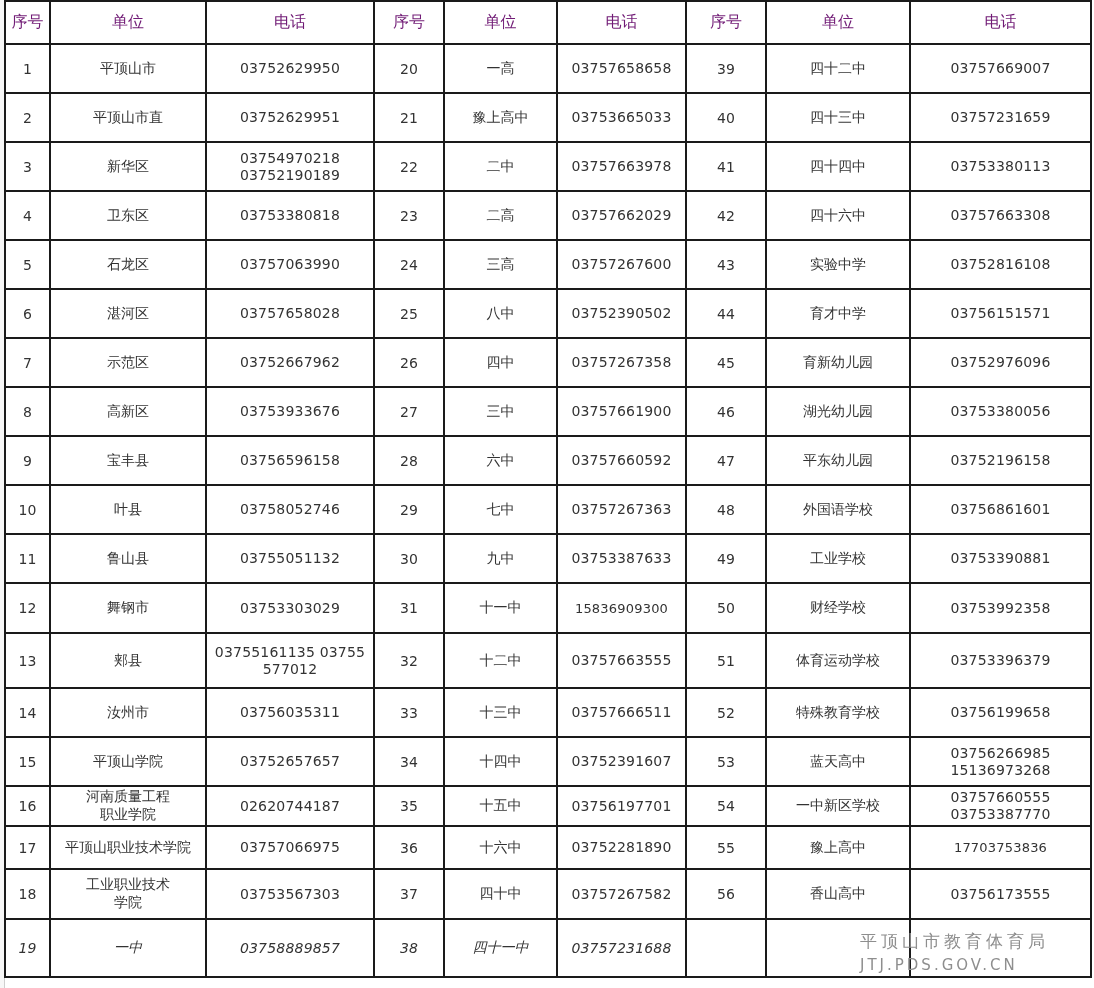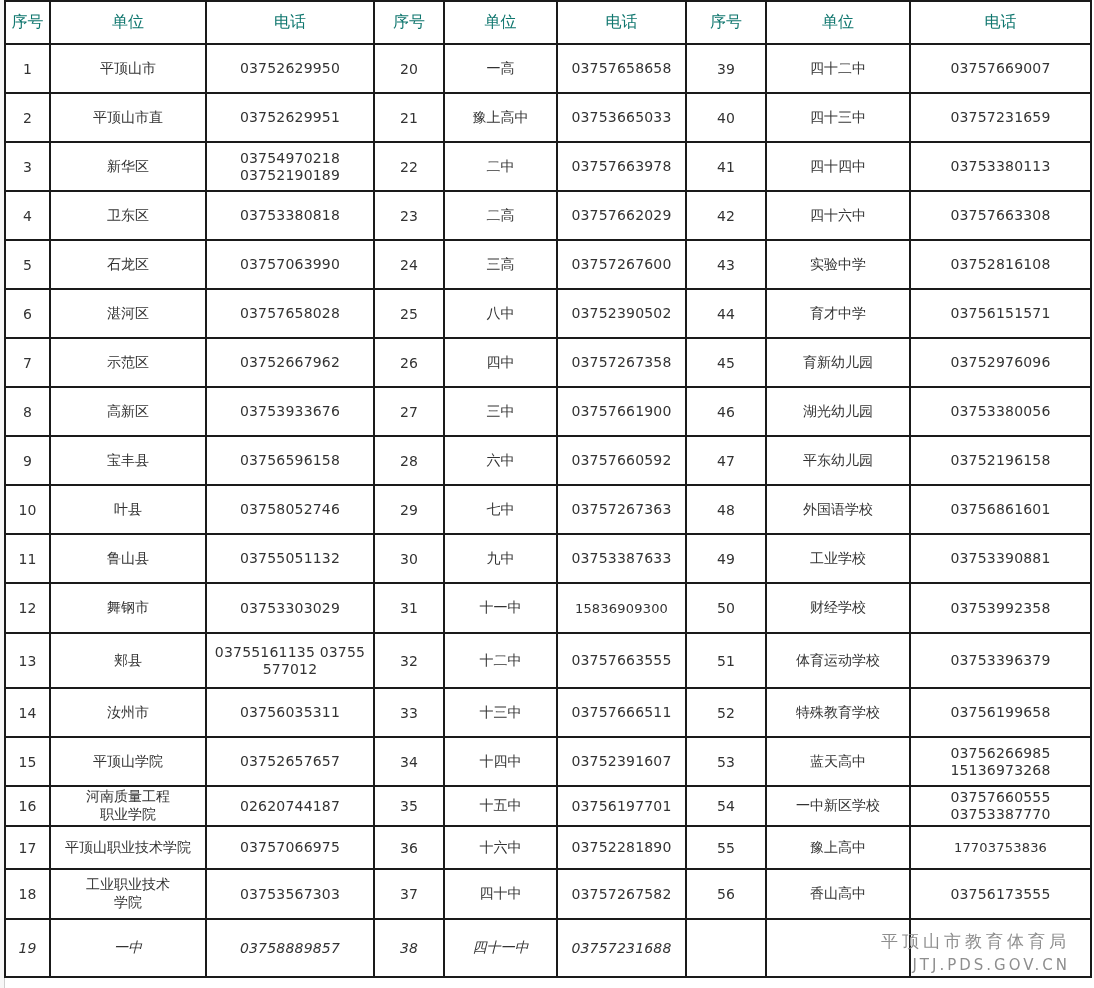--- a/index.html
+++ b/index.html
@@ -5,28 +5,28 @@
   html, body { margin: 0; padding: 0; background: #ffffff; }
   body { width: 1094px; height: 988px; position: relative; overflow: hidden;
          font-family: "DejaVu Sans", "Liberation Sans", sans-serif; color: #2a2a2a; }
   .page-edge { position: absolute; left: 0; top: 0; width: 4px; height: 988px;
                border-right: 1px solid #cfcfcf; background: #f7f7f7; }
   table.contact-table { position: absolute; left: 4px; top: 0; border-collapse: collapse;
                         table-layout: fixed; width: 1086px; }
   table.contact-table td, table.contact-table th {
     border: 2px solid #1a1a1a; text-align: center; vertical-align: middle;
     padding: 0 2px; font-weight: normal; overflow: hidden; }
-  table.contact-table th { height: 41px; font-size: 16px; color: #0f766e; }
+  table.contact-table th { height: 41px; font-size: 16px; color: #701a75; }
   table.contact-table td { font-size: 14px; color: #333; }
   td.num { font-size: 13px; color: #444; }
   td.unit { font-size: 15px; }
   td.phone { font-size: 15.5px; letter-spacing: 0.2px; line-height: 17px; }
   td.phone.small { font-size: 13px; text-align: center; }
   td.unit .line, td.phone .line { display: block; }
-  .watermark { position: absolute; left: 860px; top: 930px; width: 210px; text-align: right;
+  .watermark { position: absolute; left: 860px; top: 930px; width: 210px; text-align: left;
                color: #8e8e8e; pointer-events: none; }
   .watermark .wm-cn { font-size: 17px; letter-spacing: 4px; display: block; }
   .watermark .wm-en { font-size: 15px; letter-spacing: 3px; display: block; margin-top: 3px; }
 </style>
 </head>
 <body>
 
 <div class="page-edge"></div>
 
 <table class="contact-table">

